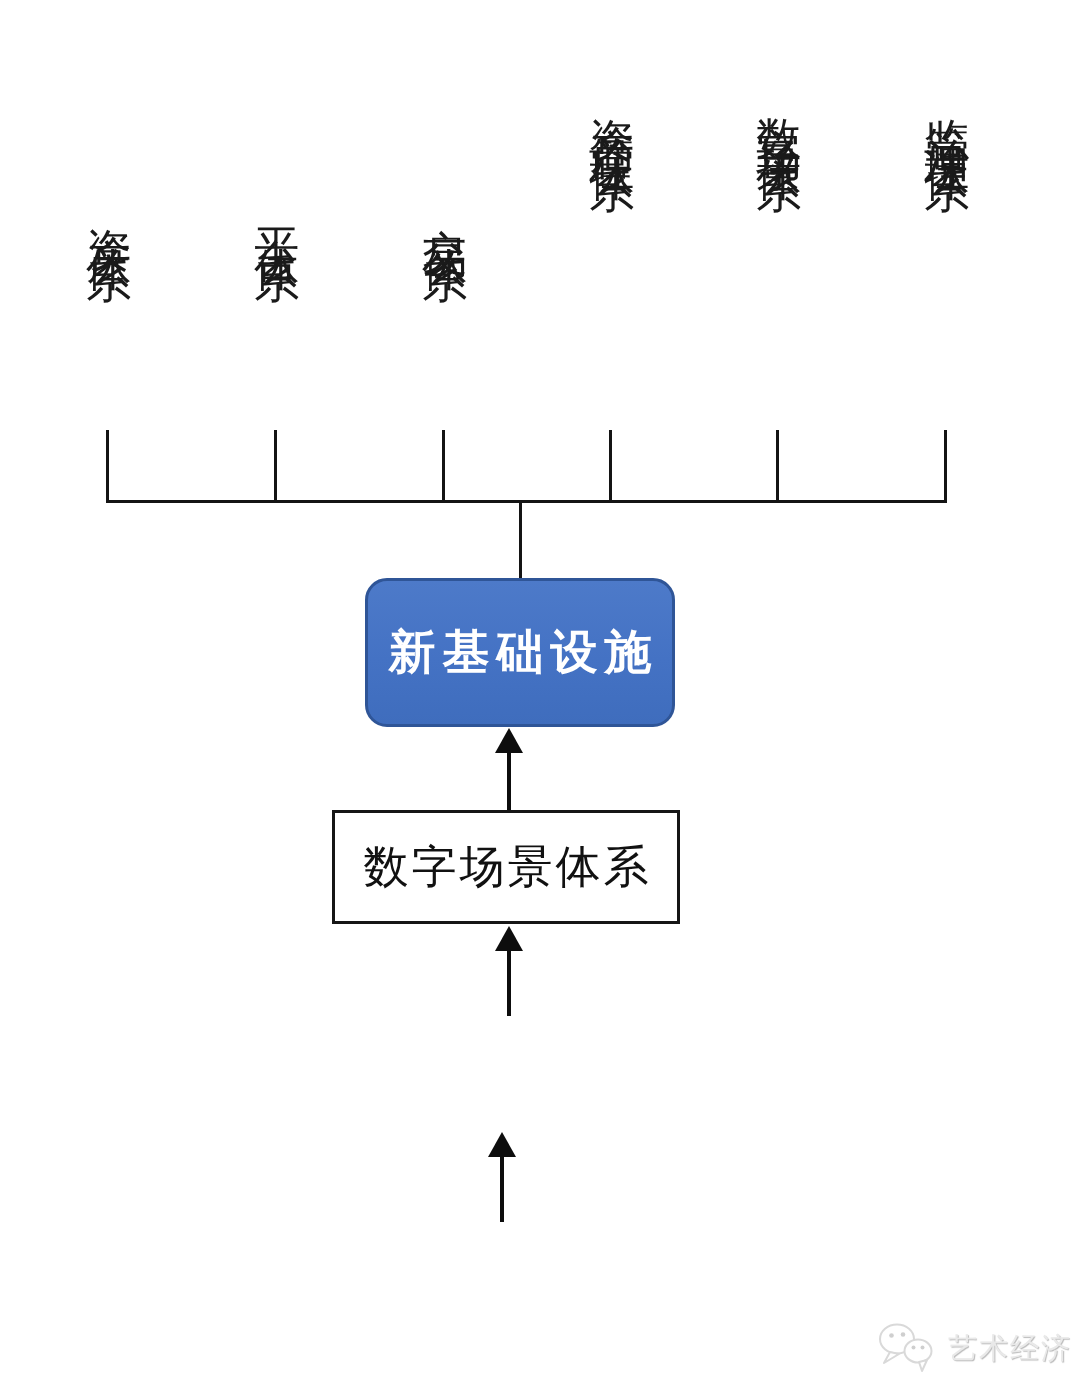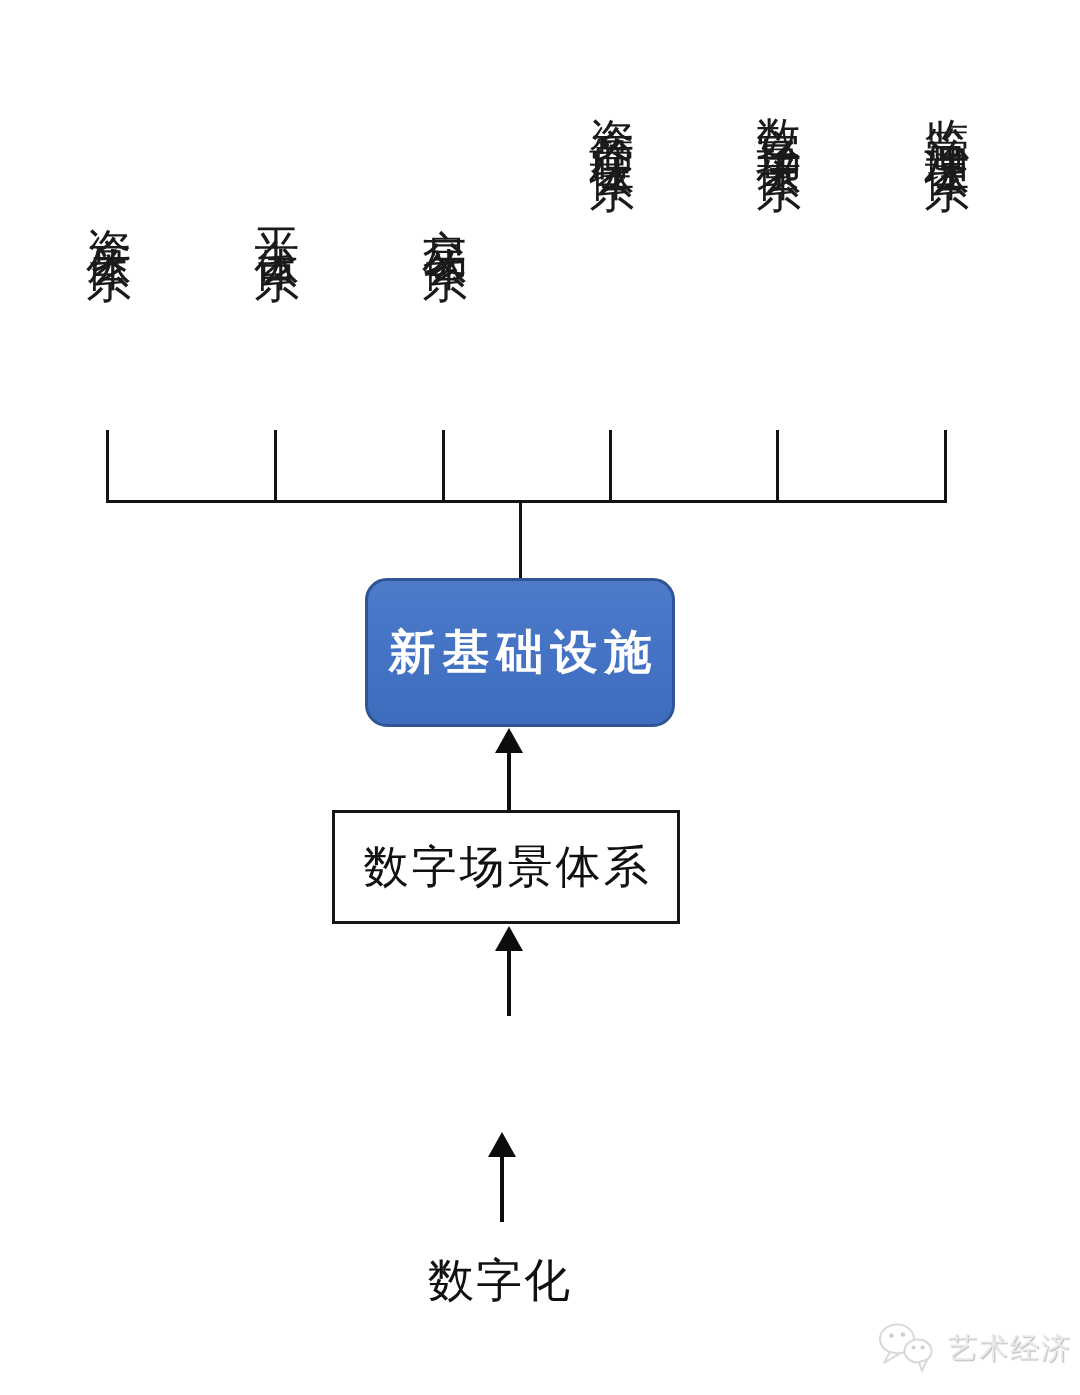--- a/index.html
+++ b/index.html
@@ -169,21 +169,20 @@
     <span>数字场景体系</span>
   </div>
 
   <div class="arrow-shaft a2s"></div>
   <div class="arrow-head a2h"></div>
 
 
   <div class="arrow-shaft a3s"></div>
   <div class="arrow-head a3h"></div>
 
-  <div class="source-label">数字化</div>
 
   <div class="watermark">
     <span>
       <svg width="62" height="54" viewBox="0 0 62 54" aria-hidden="true">
         <g fill="#ffffff" stroke="#d9d9d9" stroke-width="2" stroke-linejoin="round">
           <ellipse cx="21" cy="19" rx="17" ry="14.5"></ellipse>
           <path d="M14 32 L8 43 L23 34 Z"></path>
           <ellipse cx="42" cy="31" rx="13.5" ry="11.5"></ellipse>
           <path d="M43 42 L46 51 L51 40 Z"></path>
         </g>

